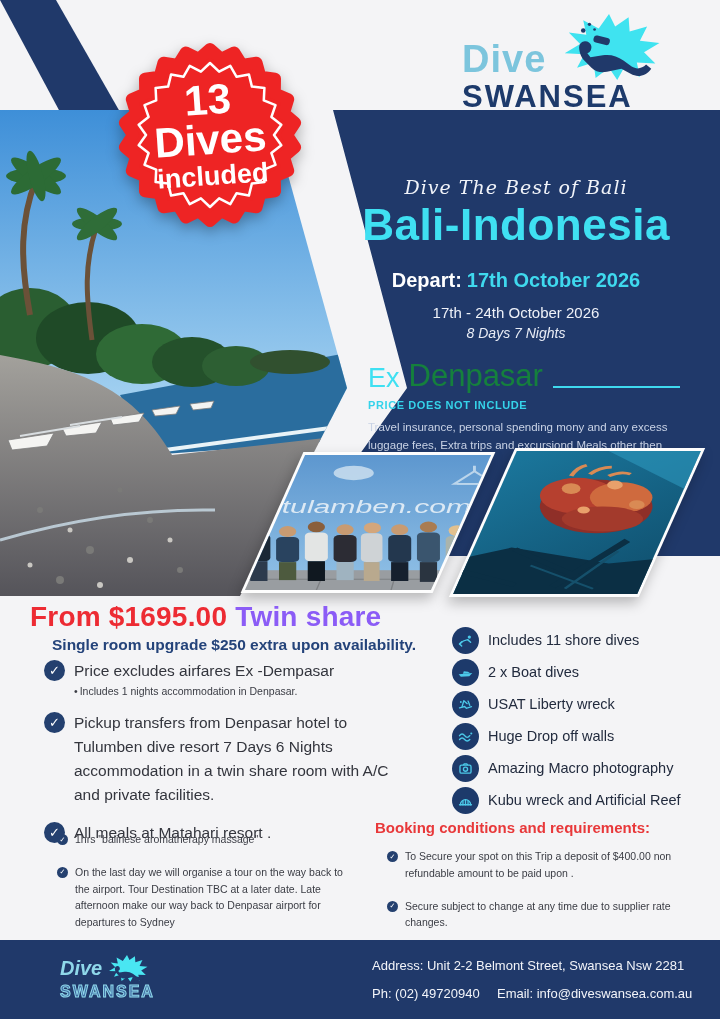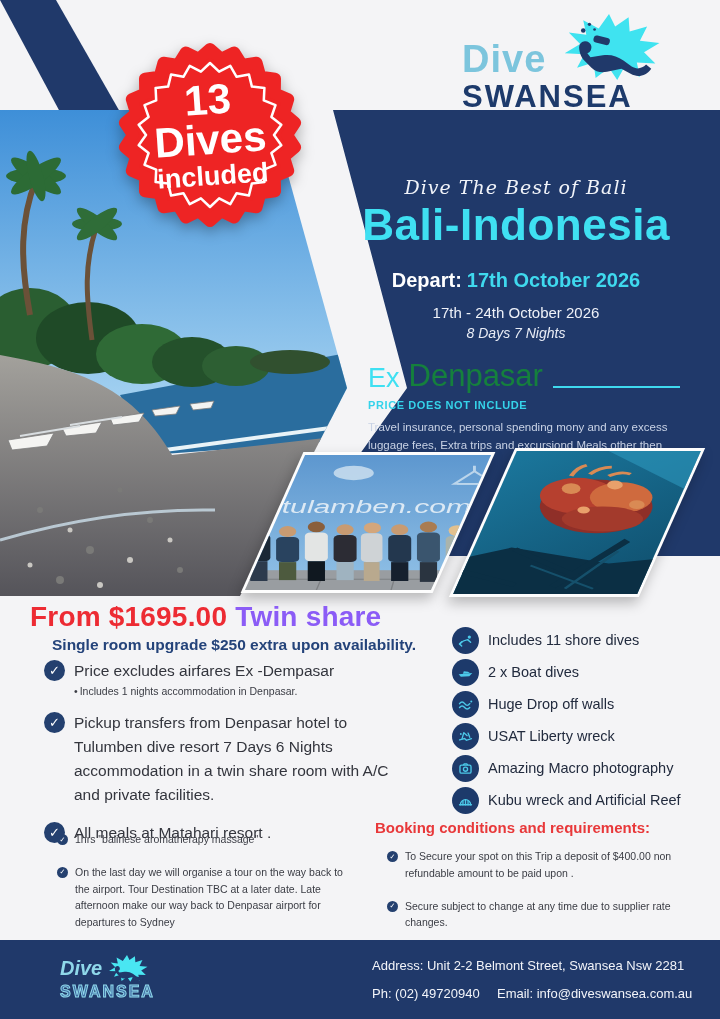--- a/index.html
+++ b/index.html
@@ -377,41 +377,41 @@
               <path d="M2,12 L18,10.5 L14.5,14.5 L4.5,15 Z"></path>
               <path d="M7,11.5 L8,8.5 L13,9.2 L15.5,11 Z"></path>
             </g>
           </svg>
       </span>
       <span class="feat-text">2 x Boat dives</span>
     </li>
     <li class="feat">
       <span class="feat-icon">
         <svg viewBox="0 0 20 20">
-            <g stroke="#4cc9e9" stroke-width="1.7" fill="none" stroke-linecap="round">
-              <path d="M3,9 Q6,5 9,9 T15,9"></path>
-              <path d="M3,13.5 Q6,10 9,13.5 T15,13.5"></path>
-            </g>
-            <circle cx="16.8" cy="6.5" r="1.2" fill="#4cc9e9"></circle>
-          </svg>
-      </span>
-      <span class="feat-text">Huge Drop off walls</span>
-    </li>
-    <li class="feat">
-      <span class="feat-icon">
-        <svg viewBox="0 0 20 20">
             <g stroke="#4cc9e9" stroke-width="1.6" fill="none" stroke-linecap="round">
               <path d="M3,14 L9,12.5 L11,14.5 L17,12.5"></path>
               <path d="M6,12.5 L8,5.5 M8,5.5 L12,9"></path>
               <path d="M13,6 L15,11"></path>
             </g>
             <circle cx="4.5" cy="7" r="1.1" fill="#4cc9e9"></circle>
           </svg>
       </span>
       <span class="feat-text">USAT Liberty wreck</span>
+    </li>
+    <li class="feat">
+      <span class="feat-icon">
+        <svg viewBox="0 0 20 20">
+            <g stroke="#4cc9e9" stroke-width="1.7" fill="none" stroke-linecap="round">
+              <path d="M3,9 Q6,5 9,9 T15,9"></path>
+              <path d="M3,13.5 Q6,10 9,13.5 T15,13.5"></path>
+            </g>
+            <circle cx="16.8" cy="6.5" r="1.2" fill="#4cc9e9"></circle>
+          </svg>
+      </span>
+      <span class="feat-text">Huge Drop off walls</span>
     </li>
     <li class="feat">
       <span class="feat-icon">
         <svg viewBox="0 0 20 20">
             <g stroke="#4cc9e9" stroke-width="1.6" fill="none">
               <rect x="3.5" y="6" width="13" height="9.5" rx="1.8"></rect>
               <circle cx="10" cy="10.8" r="2.4"></circle>
               <path d="M7.5,6 L8.5,4.5 L11.5,4.5 L12.5,6"></path>
             </g>
           </svg>

